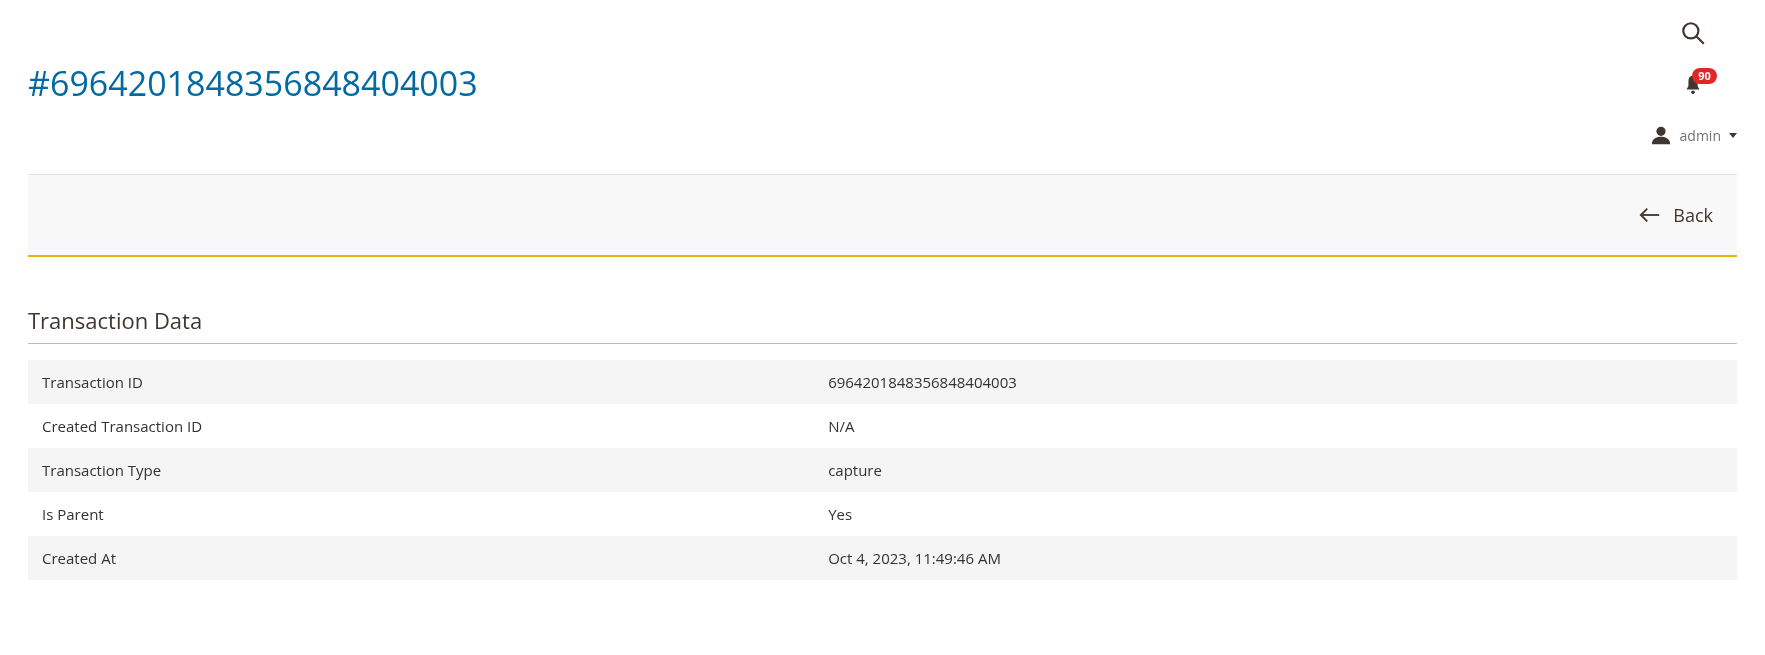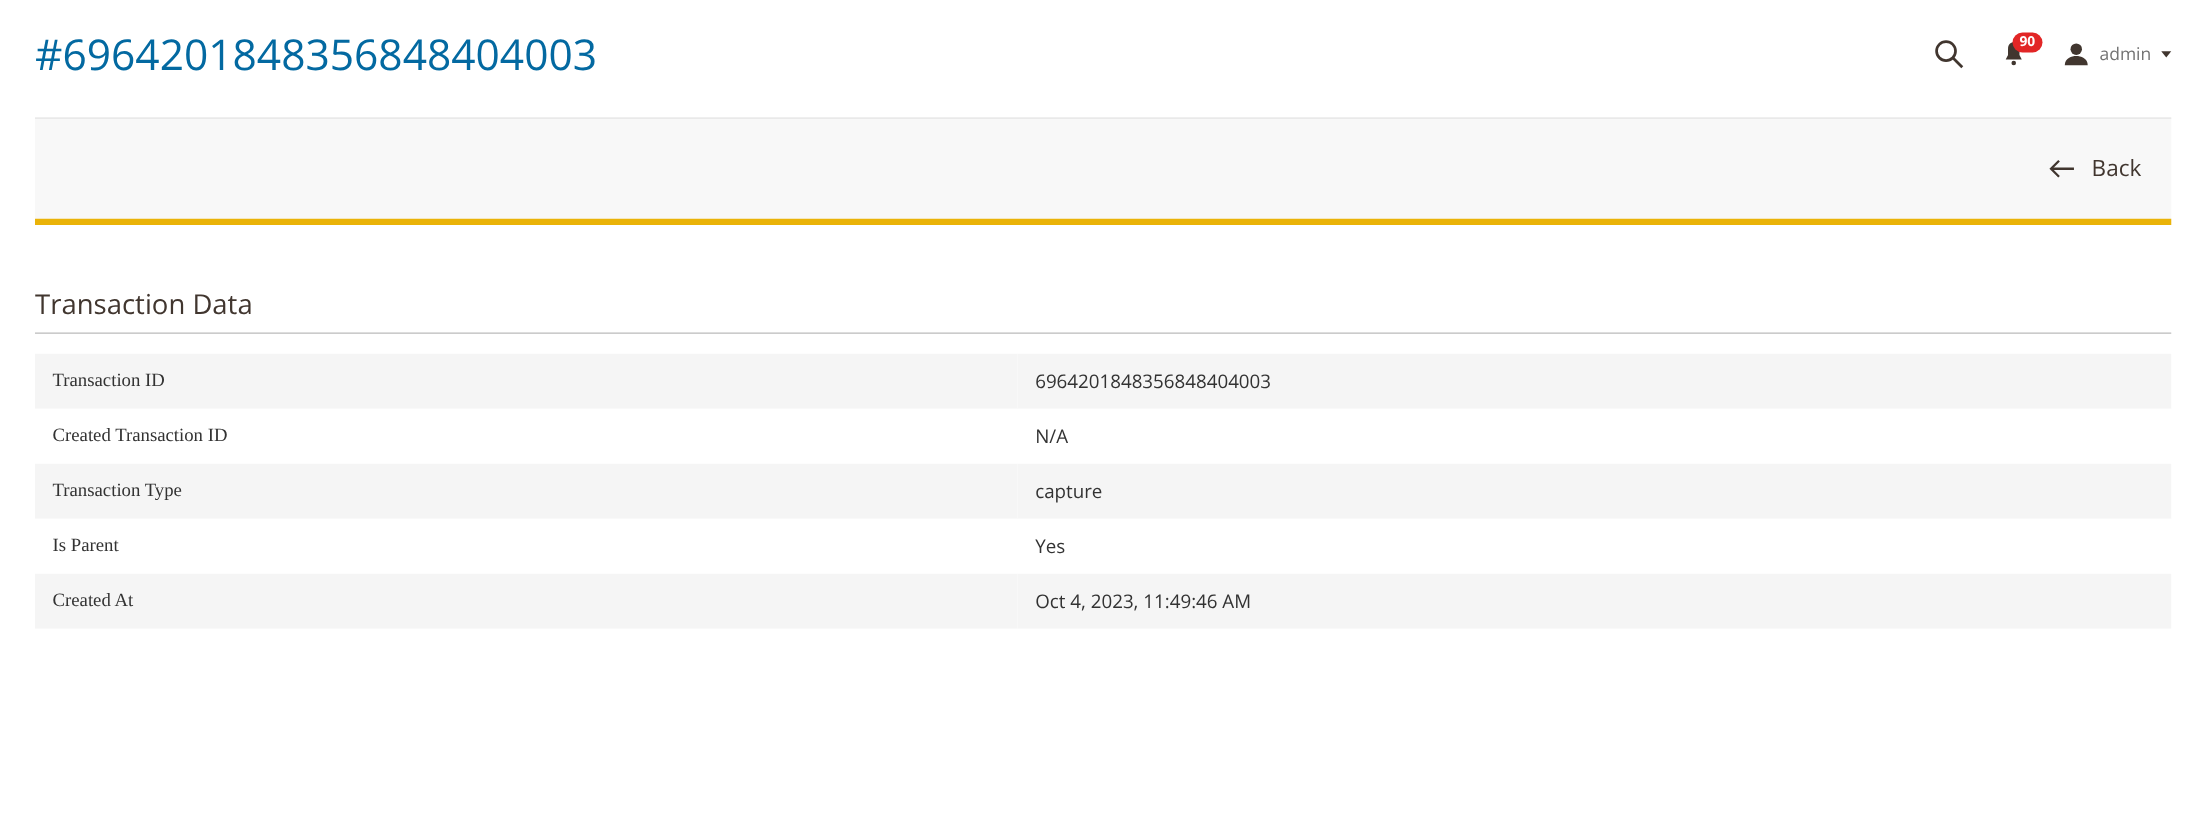--- a/index.html
+++ b/index.html
@@ -17,20 +17,21 @@
   }
   .page-title {
     font-size: 34px;
     font-weight: 400;
     color: #0369a1;
   }
   .header-actions {
     display: flex;
     align-items: center;
     gap: 28px;
+    flex-direction: column;
   }
   .icon-btn {
     display: inline-flex;
     align-items: center;
     justify-content: center;
     cursor: pointer;
     position: relative;
   }
   .search-svg { width: 26px; height: 26px; }
   .bell-svg { width: 22px; height: 22px; }
@@ -60,21 +61,21 @@
   .caret {
     width: 0; height: 0;
     border-left: 4px solid transparent;
     border-right: 4px solid transparent;
     border-top: 5px solid #41362f;
   }
   .toolbar {
     margin: 0 28px;
     background: #f8f8f8;
     border-top: 1px solid #e3e3e3;
-    border-bottom: 5px solid #eab308;
+    border-bottom: 2px solid #eab308;
     padding: 28px 24px;
     display: flex;
     justify-content: flex-end;
   }
   .back-btn {
     display: inline-flex;
     align-items: center;
     gap: 12px;
     cursor: pointer;
     font-size: 18px;
@@ -100,21 +101,20 @@
   .data-table tr:nth-child(odd) { background: #f5f5f5; }
   .data-table tr:nth-child(even) { background: #fff; }
   .data-table td {
     padding: 12px 14px;
     text-align: left;
     vertical-align: middle;
   }
   .data-table td.label {
     width: 46%;
     color: #333;
-    font-family: Liberation Serif, serif;
   }
   .data-table td.value {
     color: #333;
   }
   .link {
     color: #006bb4;
     text-decoration: none;
     cursor: pointer;
   }
 </style>

